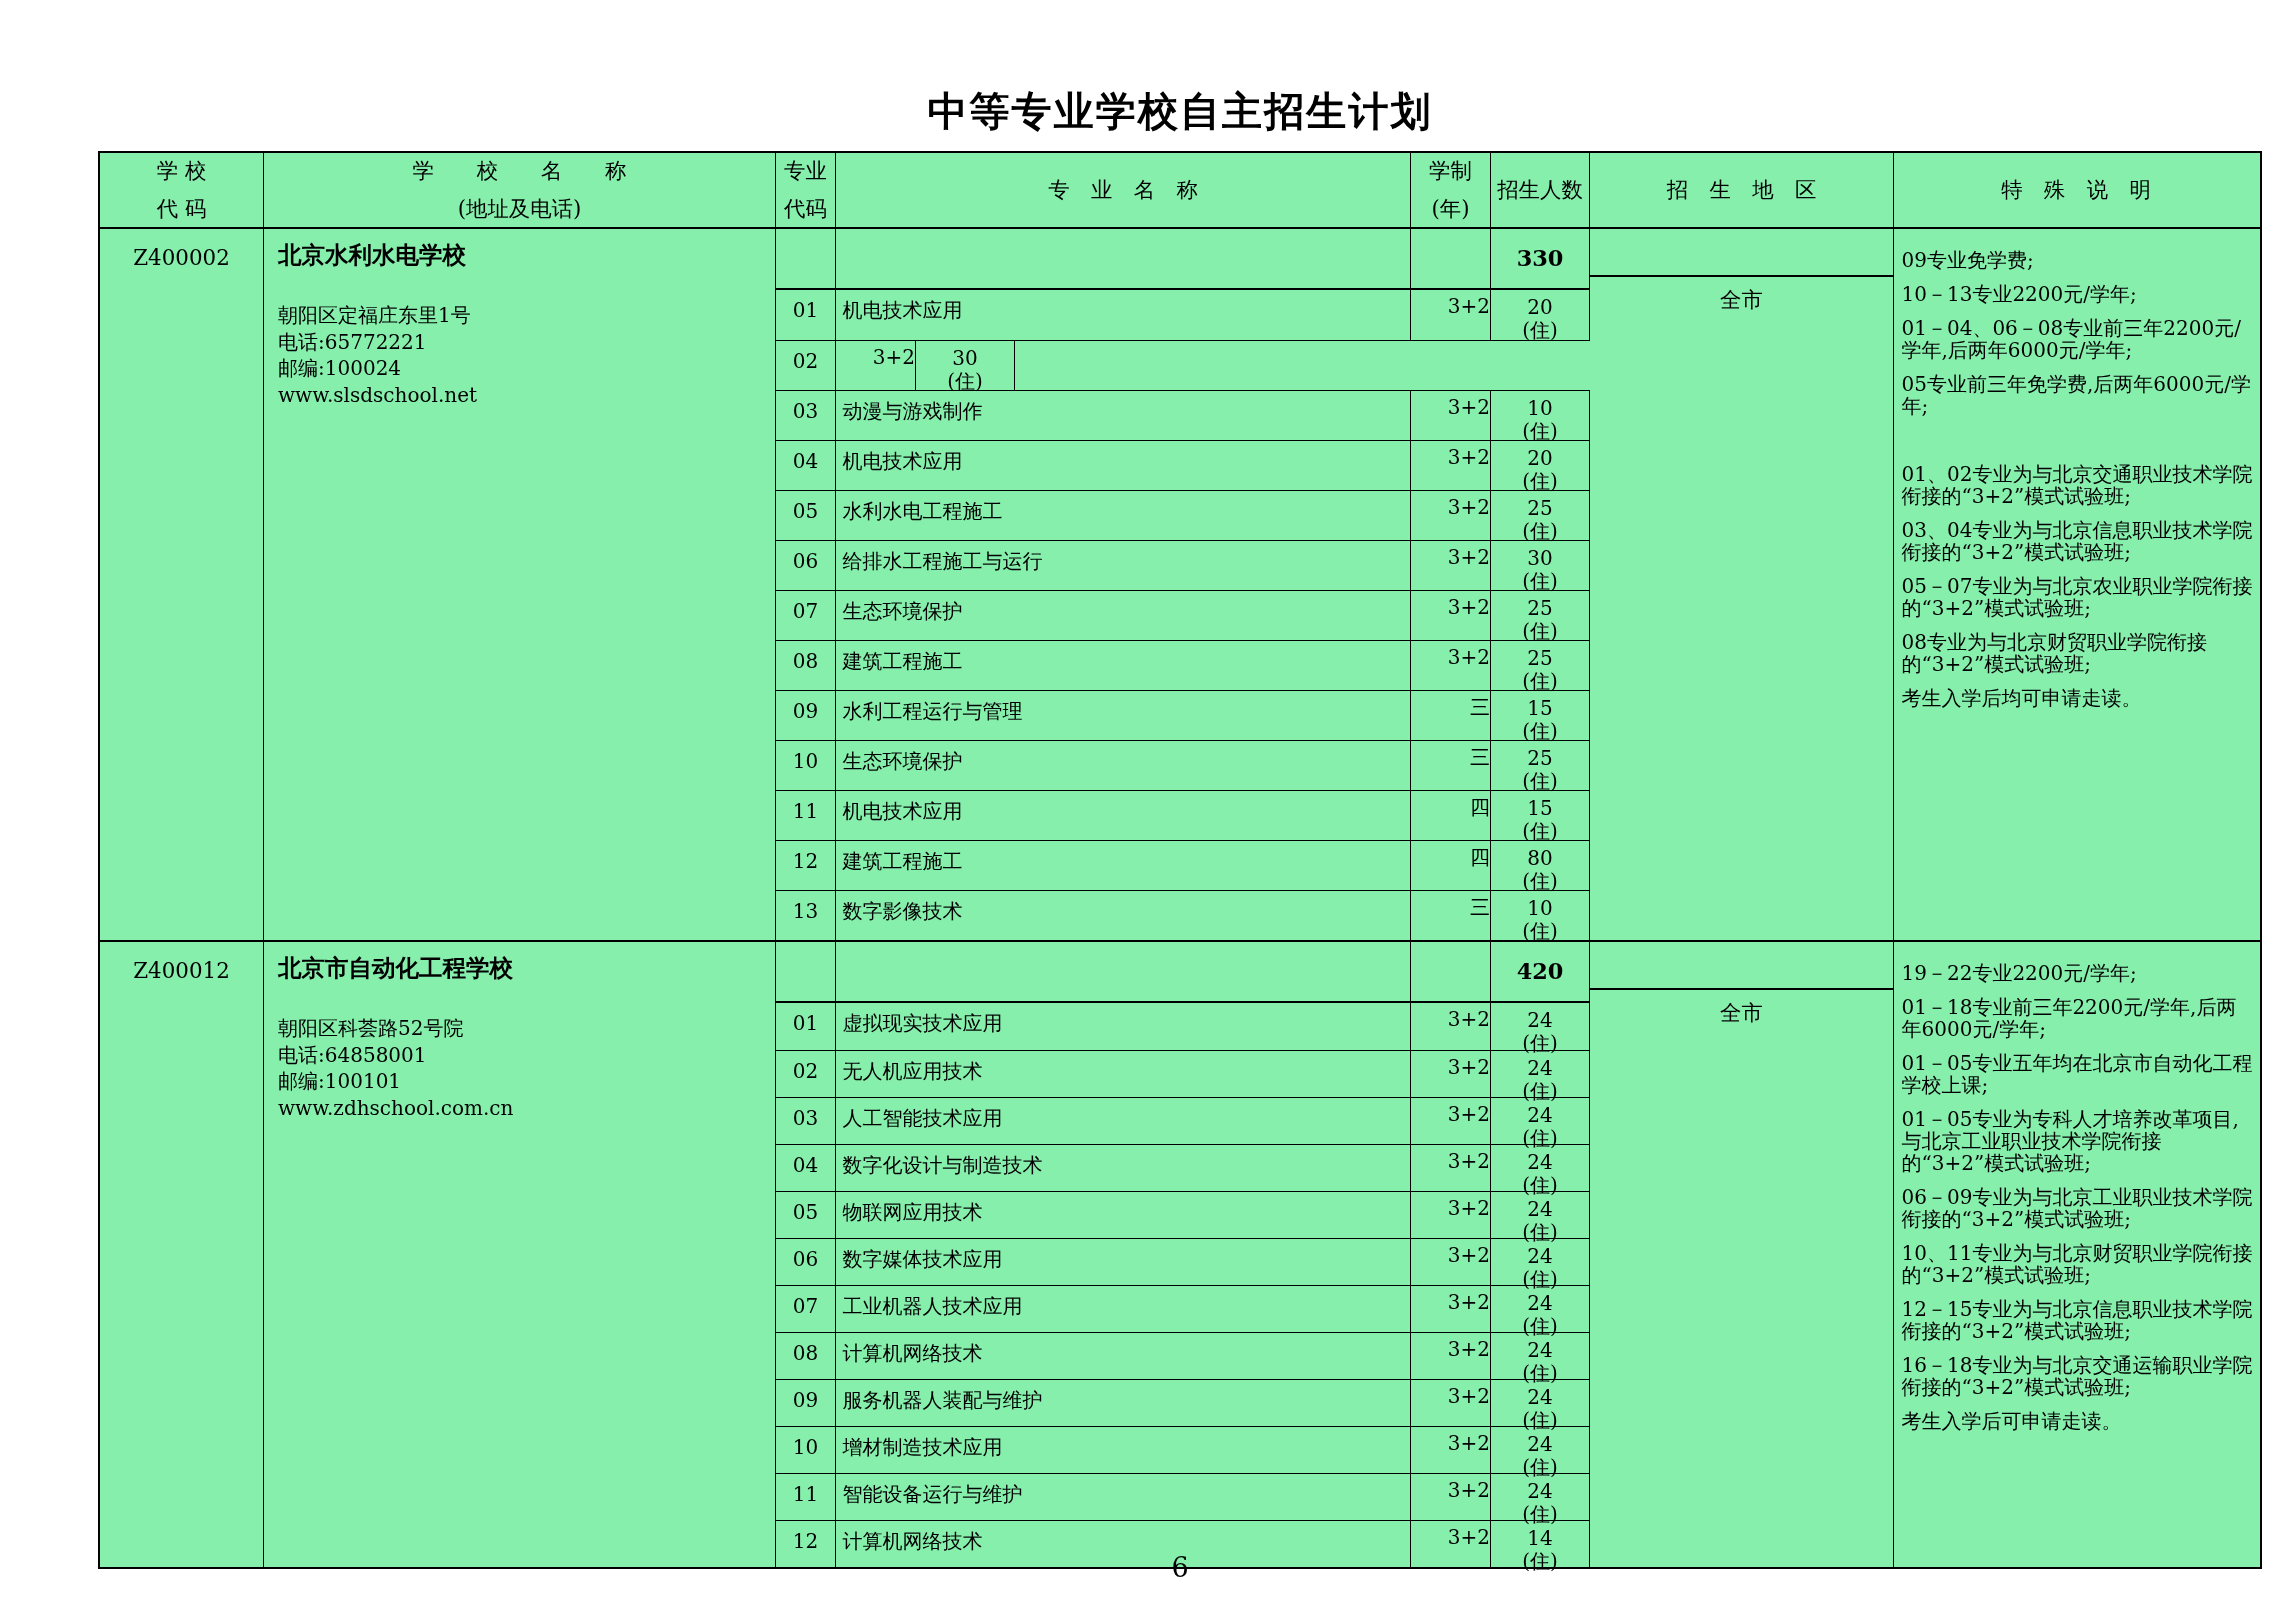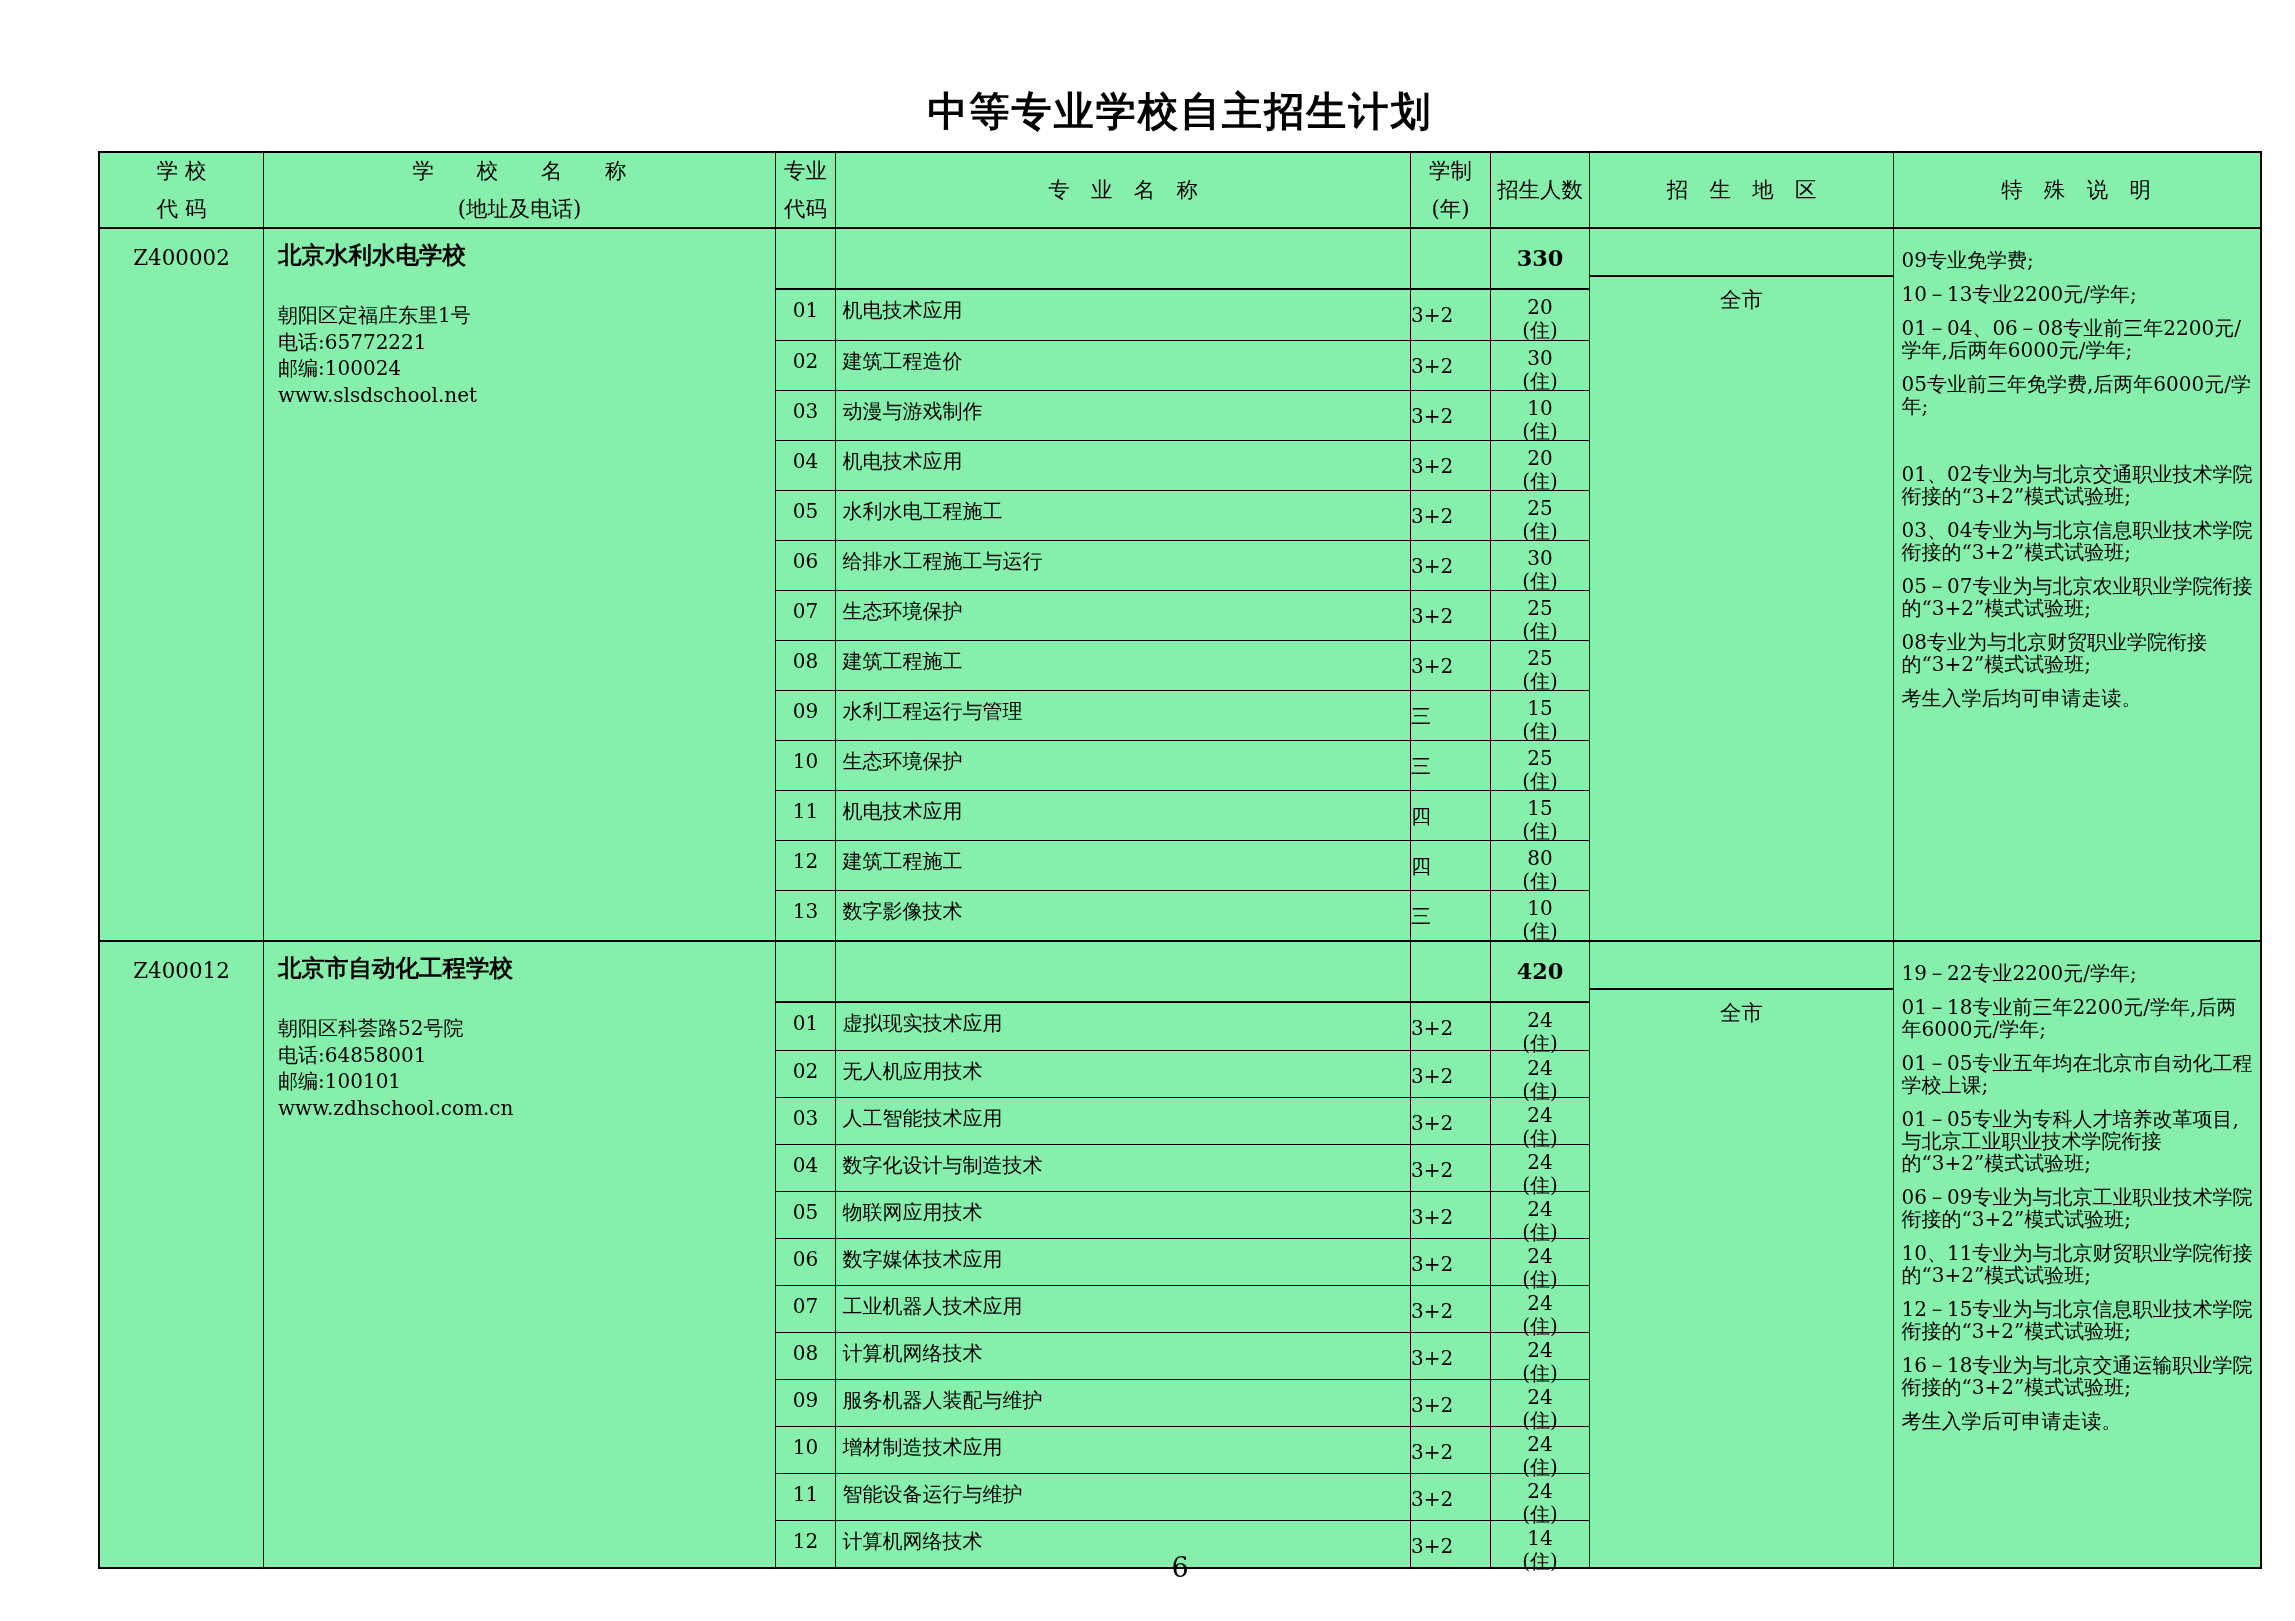--- a/index.html
+++ b/index.html
@@ -40,21 +40,21 @@
     font-weight:bold;font-size:23.5px;line-height:1.1;}
   .school-address{margin-top:33px;font-size:20px;line-height:1.34;}
   .col-majors{width:814px;flex:0 0 auto;display:flex;flex-direction:column;}
   .total-row{display:flex;height:61px;border-bottom:2.1px solid #000;}
   .major-row{display:flex;height:50px;border-top:1.6px solid #000;}
   .major-row:first-child{border-top:none;}
   .school-1 .major-row{height:47px;}
   .mcell{flex:0 0 auto;border-right:1.6px solid #000;font-size:20px;line-height:1.12;}
   .mcode{width:60px;text-align:center;padding-top:8.5px;}
   .mname{width:575px;padding:8.5px 2.1px 0 6.4px;}
-  .mdur{width:80px;text-align:left;padding-top:14px;}
+  .mdur{width:80px;text-align:right;padding-top:5px;}
   .mcount{width:99px;text-align:center;padding-top:6.4px;}
   .count-num,.count-note{display:block;}
   .total-cell{display:flex;align-items:center;justify-content:center;
     font-weight:bold;font-size:22.4px;padding-top:0;}
   
   .col-region{width:304px;border-right:1.6px solid #000;flex:0 0 auto;}
   .region-spacer{height:48px;border-bottom:2.1px solid #000;}
   .region-text{padding-top:7.5px;text-align:center;font-size:21.4px;}
   .col-notes{width:364px;flex:0 0 auto;padding:7.5px 4.3px 0 7.5px;}
   .note-line{font-size:20px;line-height:22px;margin-top:12px;}
@@ -128,21 +128,20 @@
     <div class="mcell mname">机电技术应用</div>
     <div class="mcell mdur">3+2</div>
     <div class="mcell mcount">
       <span class="count-num">20</span>
       <span class="count-note">(住)</span>
     </div>
   </div>
 
   <div class="major-row">
     <div class="mcell mcode">02</div>
-    <div class="mcell mname">建筑工程造价</div>
     <div class="mcell mdur">3+2</div>
     <div class="mcell mcount">
       <span class="count-num">30</span>
       <span class="count-note">(住)</span>
     </div>
   </div>
 
   <div class="major-row">
     <div class="mcell mcode">03</div>
     <div class="mcell mname">动漫与游戏制作</div>

